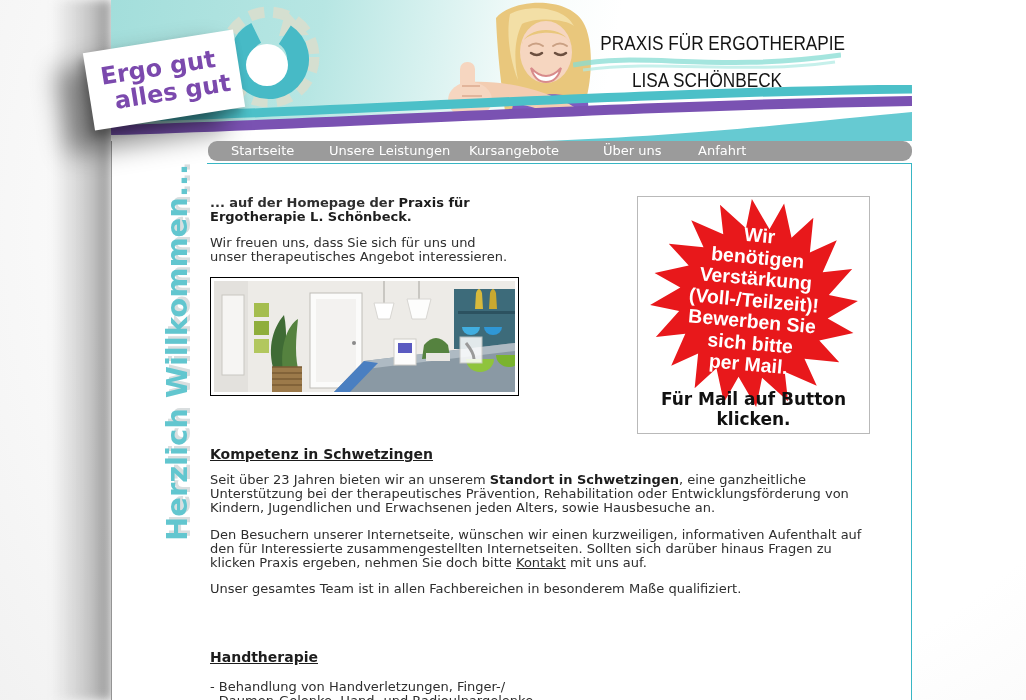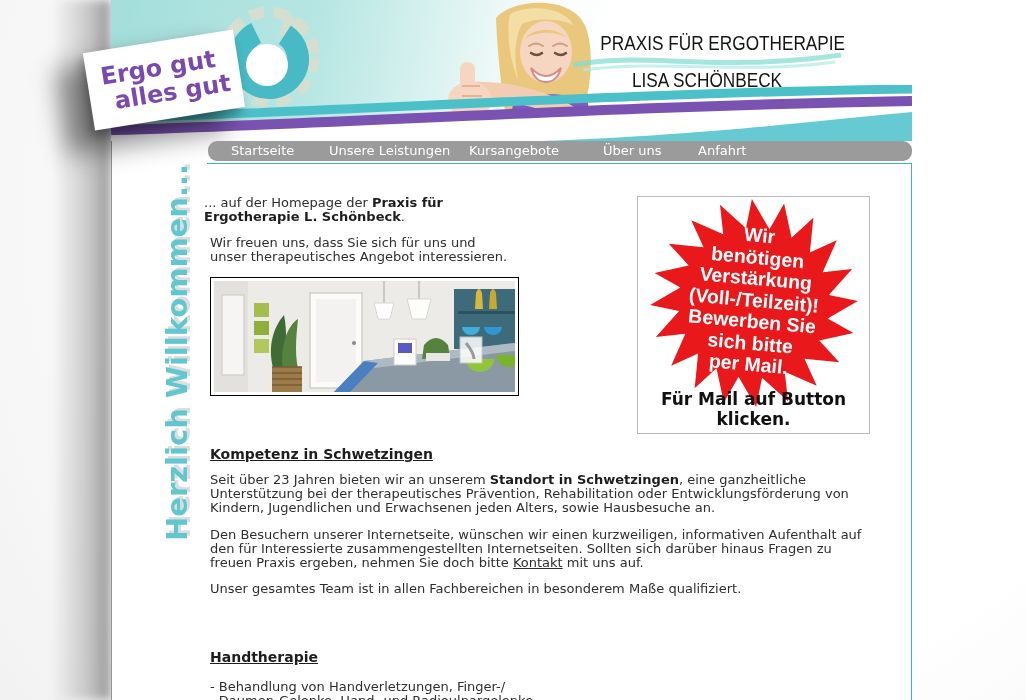--- a/index.html
+++ b/index.html
@@ -51,21 +51,21 @@
 
   .welcome-vertical { position:absolute; left:12px; top:357px; width:330px; height:38px;
     transform:rotate(-90deg); text-align:center; font-weight:bold; font-size:29px; line-height:38px;
     color:#62c6cf; text-shadow:2.5px 2.5px 0 #d9dedf; white-space:nowrap; }
 
   .para { position:absolute; color:#2e2e2e; font-size:13px; line-height:14px; }
   .para b { color:#1d1d1d; }
   .heading { position:absolute; color:#1d1d1d; font-size:14px; font-weight:bold;text-decoration:underline; }
   .kontakt-link { text-decoration:underline; color:#2e2e2e; cursor:pointer; }
 
-  .p-intro1 { left:204px; top:196px; width:322px; }
+  .p-intro1 { left:210px; top:196px; width:322px;font-weight:bold; }
   .p-intro2 { left:210px; top:236px; width:300px; }
   .h-kompetenz { left:210px; top:446px; }
   .p-standort { left:210px; top:473px; width:658px; }
   .p-besucher { left:210px; top:528px; width:658px; }
   .p-team { left:210px; top:582px; width:658px; }
   .h-hand { left:210px; top:649px; }
   .p-hand { left:210px; top:680px; width:500px; }
 
   
   .practice-photo { position:absolute; left:210px; top:277px; width:309px; height:119px;
@@ -207,20 +207,20 @@
       <div>sich bitte</div>
       <div>per Mail.</div>
     </div>
     <div class="star-caption">Für Mail auf Button klicken.</div>
   </div>
 
   <div class="heading h-kompetenz">Kompetenz in Schwetzingen</div>
 
   <div class="para p-standort"><span>Seit über 23 Jahren bieten wir an unserem </span><b>Standort in Schwetzingen</b><span>, eine ganzheitliche Unterstützung bei der therapeutisches Prävention, Rehabilitation oder Entwicklungsförderung von Kindern, Jugendlichen und Erwachsenen jeden Alters, sowie Hausbesuche an.</span></div>
 
-  <div class="para p-besucher"><span>Den Besuchern unserer Internetseite, wünschen wir einen kurzweiligen, informativen Aufenthalt auf den für Interessierte zusammengestellten Internetseiten. Sollten sich darüber hinaus Fragen zu freuen Praxis ergeben, nehmen Sie doch bitte </span><span class="kontakt-link">Kontakt</span><span> mit uns auf.</span></div>
+  <div class="para p-besucher"><span>Den Besuchern unserer Internetseite, wünschen wir einen kurzweiligen, informativen Aufenthalt auf den für Interessierte zusammengestellten Internetseiten. Sollten sich darüber hinaus Fragen zu klicken Praxis ergeben, nehmen Sie doch bitte </span><span class="kontakt-link">Kontakt</span><span> mit uns auf.</span></div>
 
   <div class="para p-team"><span>Unser gesamtes Team ist in allen Fachbereichen in besonderem Maße qualifiziert.</span><br></div>
 
   <div class="heading h-hand">Handtherapie</div>
   <div class="para p-hand"><span>- Behandlung von Handverletzungen, Finger-/</span><br><span>- Daumen-Gelenke, Hand- und Radioulnargelenke</span></div>
 
 </div>
 
 </body></html>

